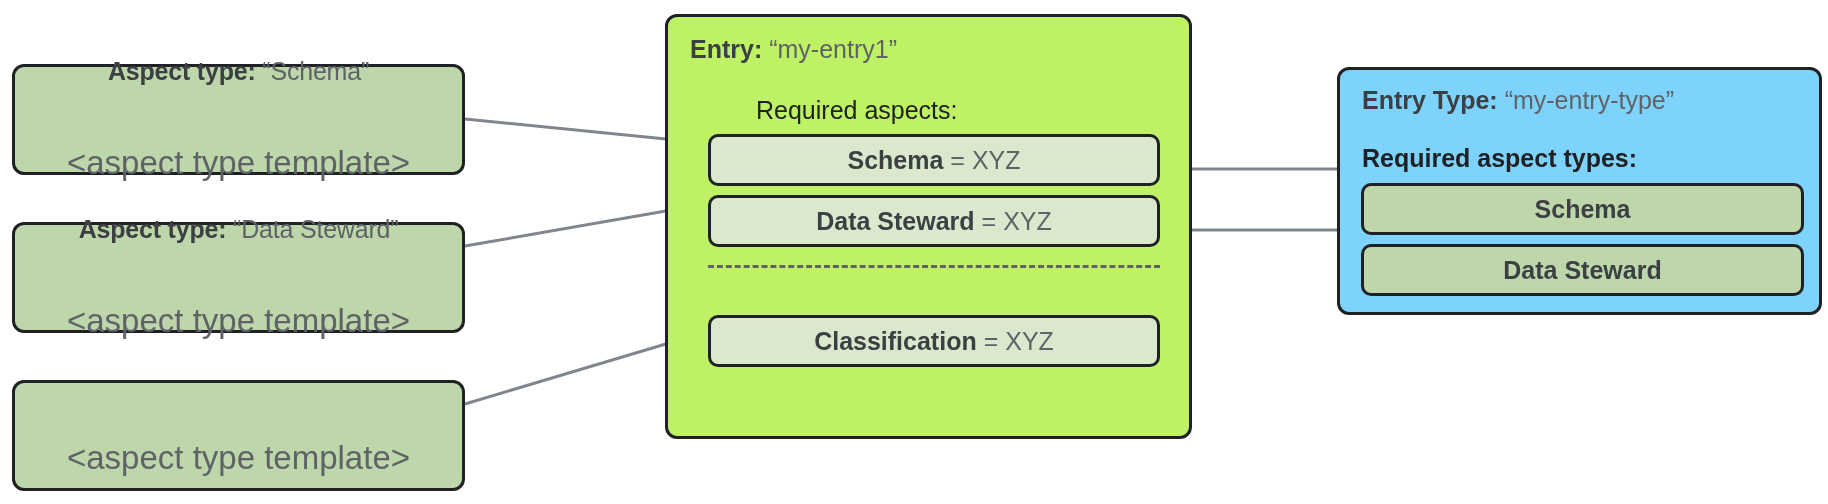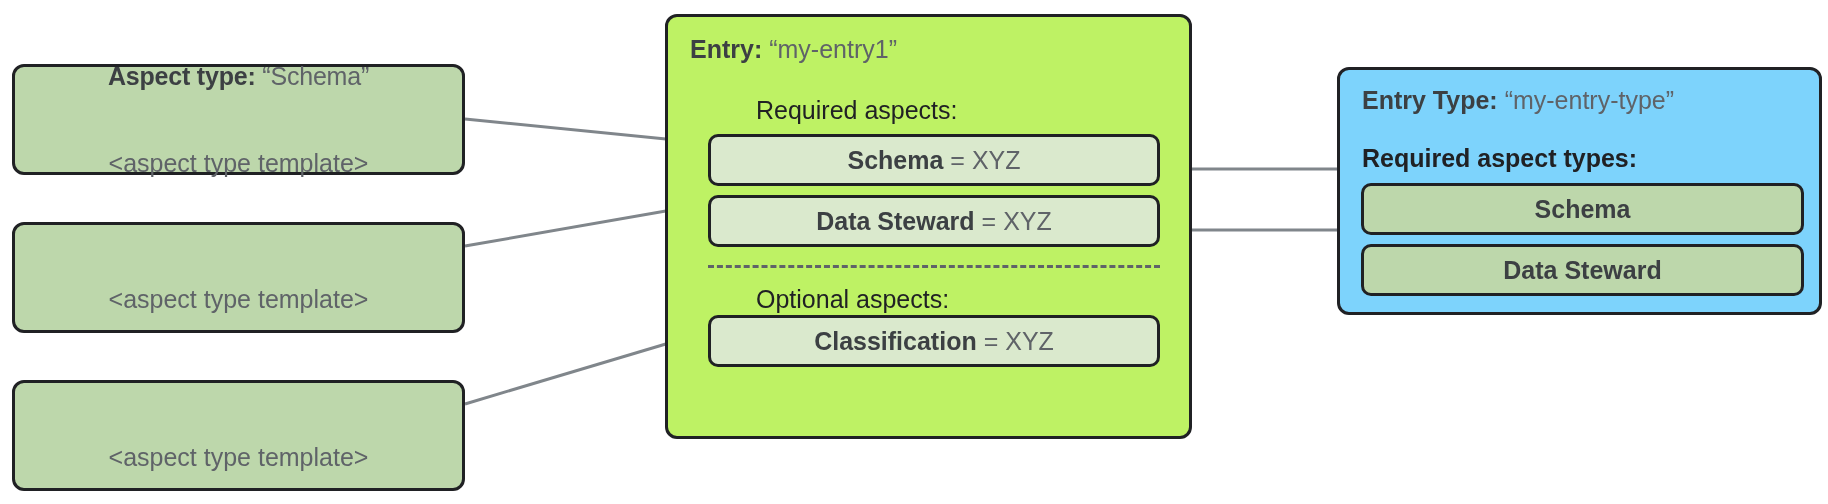--- a/index.html
+++ b/index.html
@@ -25,21 +25,21 @@
     display:flex;flex-direction:column;
     align-items:center;justify-content:center;
     gap:14px;
   }
   #aspect-card-0{top:64px;}
   #aspect-card-1{top:222px;}
   #aspect-card-2{top:380px;}
   .aspect-title{font-size:25px;color:#3c4043;letter-spacing:-.2px;white-space:nowrap;}
   .aspect-title b{font-weight:700;color:#3c4043;}
   .aspect-title span{font-weight:400;color:#5f6368;}
-  .aspect-template{font-size:25px;color:#5f6368;font-weight:400;white-space:nowrap;margin-top:44px;}
+  .aspect-template{font-size:33px;color:#5f6368;font-weight:400;white-space:nowrap;margin-top:44px;}
 
   
   #entry-panel{
     left:665px;top:14px;width:527px;height:425px;
     background:#bef264;border-color:#202124;
     padding:0;
   }
   #entry-heading{
     position:absolute;left:22px;top:18px;font-size:25px;color:#3c4043;white-space:nowrap;
   }
@@ -106,20 +106,24 @@
 
   <div class="rbox aspect-card" id="aspect-card-0">
     <div class="aspect-title">
       <b>Aspect type:</b>
       <span>“Schema”</span>
     </div>
     <div class="aspect-template">&lt;aspect type template&gt;</div>
   </div>
 
   <div class="rbox aspect-card" id="aspect-card-1">
+    <div class="aspect-title">
+      <b>Aspect type:</b>
+      <span>“Data Steward”</span>
+    </div>
     <div class="aspect-template">&lt;aspect type template&gt;</div>
   </div>
 
   <div class="rbox aspect-card" id="aspect-card-2">
     <div class="aspect-template">&lt;aspect type template&gt;</div>
   </div>
 
   <div class="rbox" id="entry-panel">
     <div id="entry-heading">
       <b>Entry:</b>
@@ -133,21 +137,20 @@
       <span>= XYZ</span>
     </div>
 
     <div class="chip" id="chip-steward">
       <b>Data Steward</b>
       <span>= XYZ</span>
     </div>
 
     <div id="divider"></div>
 
-    <div class="section-label" id="optional-label">Optional aspects:</div>
 
     <div class="chip" id="chip-classification">
       <b>Classification</b>
       <span>= XYZ</span>
     </div>
   </div>
 
   <div class="rbox" id="entrytype-panel">
     <div id="entrytype-heading">
       <b>Entry Type:</b>

